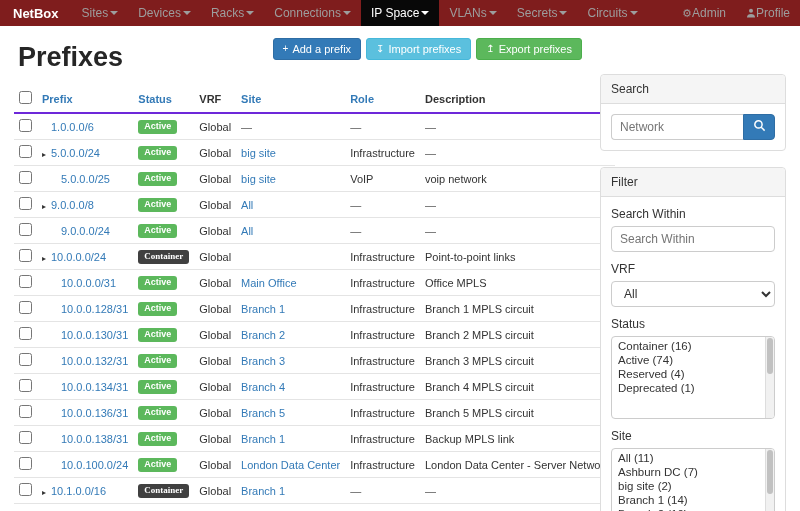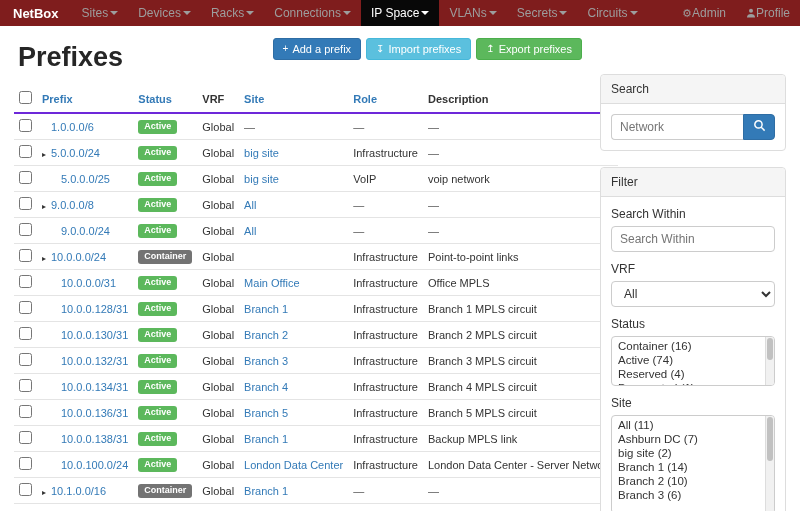--- a/index.html
+++ b/index.html
@@ -42,37 +42,37 @@
   .col-cb { width:26px; }
   .col-prefix { width:96px; }
   .col-status { width:54px; }
   .col-vrf { width:50px; }
   .col-site { width:118px; }
   .col-role { width:70px; }
   td.col-prefix a, td.col-site a { color:#337ab7; }
   .row-caret { color:#333; font-size:8px; display:inline-block; width:9px; }
   .badge { display:inline-block; padding:2px 6px 3px; font-size:9px; font-weight:700; color:#fff; border-radius:3px; line-height:1; }
   .badge-active { background:#5cb85c; }
-  .badge-container { background:#737373; }
+  .badge-container { background:#404040;font-family:Liberation Serif, serif; }
   .dash { color:#555; }
 
   
   .panel { border:1px solid #ddd; border-radius:4px; margin-bottom:16px; background:#fff; }
   .panel-heading { background:#f5f5f5; border-bottom:1px solid #ddd; padding:7px 10px; font-size:12px; color:#333; border-radius:4px 4px 0 0; }
   .panel-body { padding:10px; }
   .input-group { display:flex; }
   .input-group input { flex:1; min-width:0; height:26px; border:1px solid #ccc; border-right:none; border-radius:4px 0 0 4px; padding:0 8px; font-size:12px; font-family:inherit; color:#a16207; }
   .btn-search { width:32px; height:26px; background:#337ab7; border:1px solid #2e6da4; border-radius:0 4px 4px 0; display:flex; align-items:center; justify-content:center; cursor:pointer; }
   .fld-label { display:block; font-size:12px; color:#333; margin:10px 0 5px; }
   .fld-label:first-child { margin-top:0; }
   .txt-input, .sel-input { width:100%; height:26px; border:1px solid #ccc; border-radius:4px; padding:0 8px; font-size:12px; font-family:inherit; color:#333; background:#fff; }
   .listbox { position:relative; border:1px solid #ccc; border-radius:4px; overflow:hidden; font-size:11.5px; color:#333; }
   .lb-items { padding:2px 0; padding-right:10px; }
   .lb-item { padding:1px 6px; white-space:nowrap; overflow:hidden; }
-  .lb-status { height:50px; }
+  .lb-status { height:83px; }
   .lb-site { height:99px; }
   .sb { position:absolute; right:0; top:0; bottom:0; width:9px; background:#f1f1f1; border-left:1px solid #ddd; }
   .sb .thumb { position:absolute; top:1px; left:1px; right:1px; height:45%; background:#c1c1c1; border-radius:4px; }
 </style>
 </head>
 <body>
 
 <nav class="navbar">
   <a class="brand">NetBox</a>
   <a class="nav-item">

